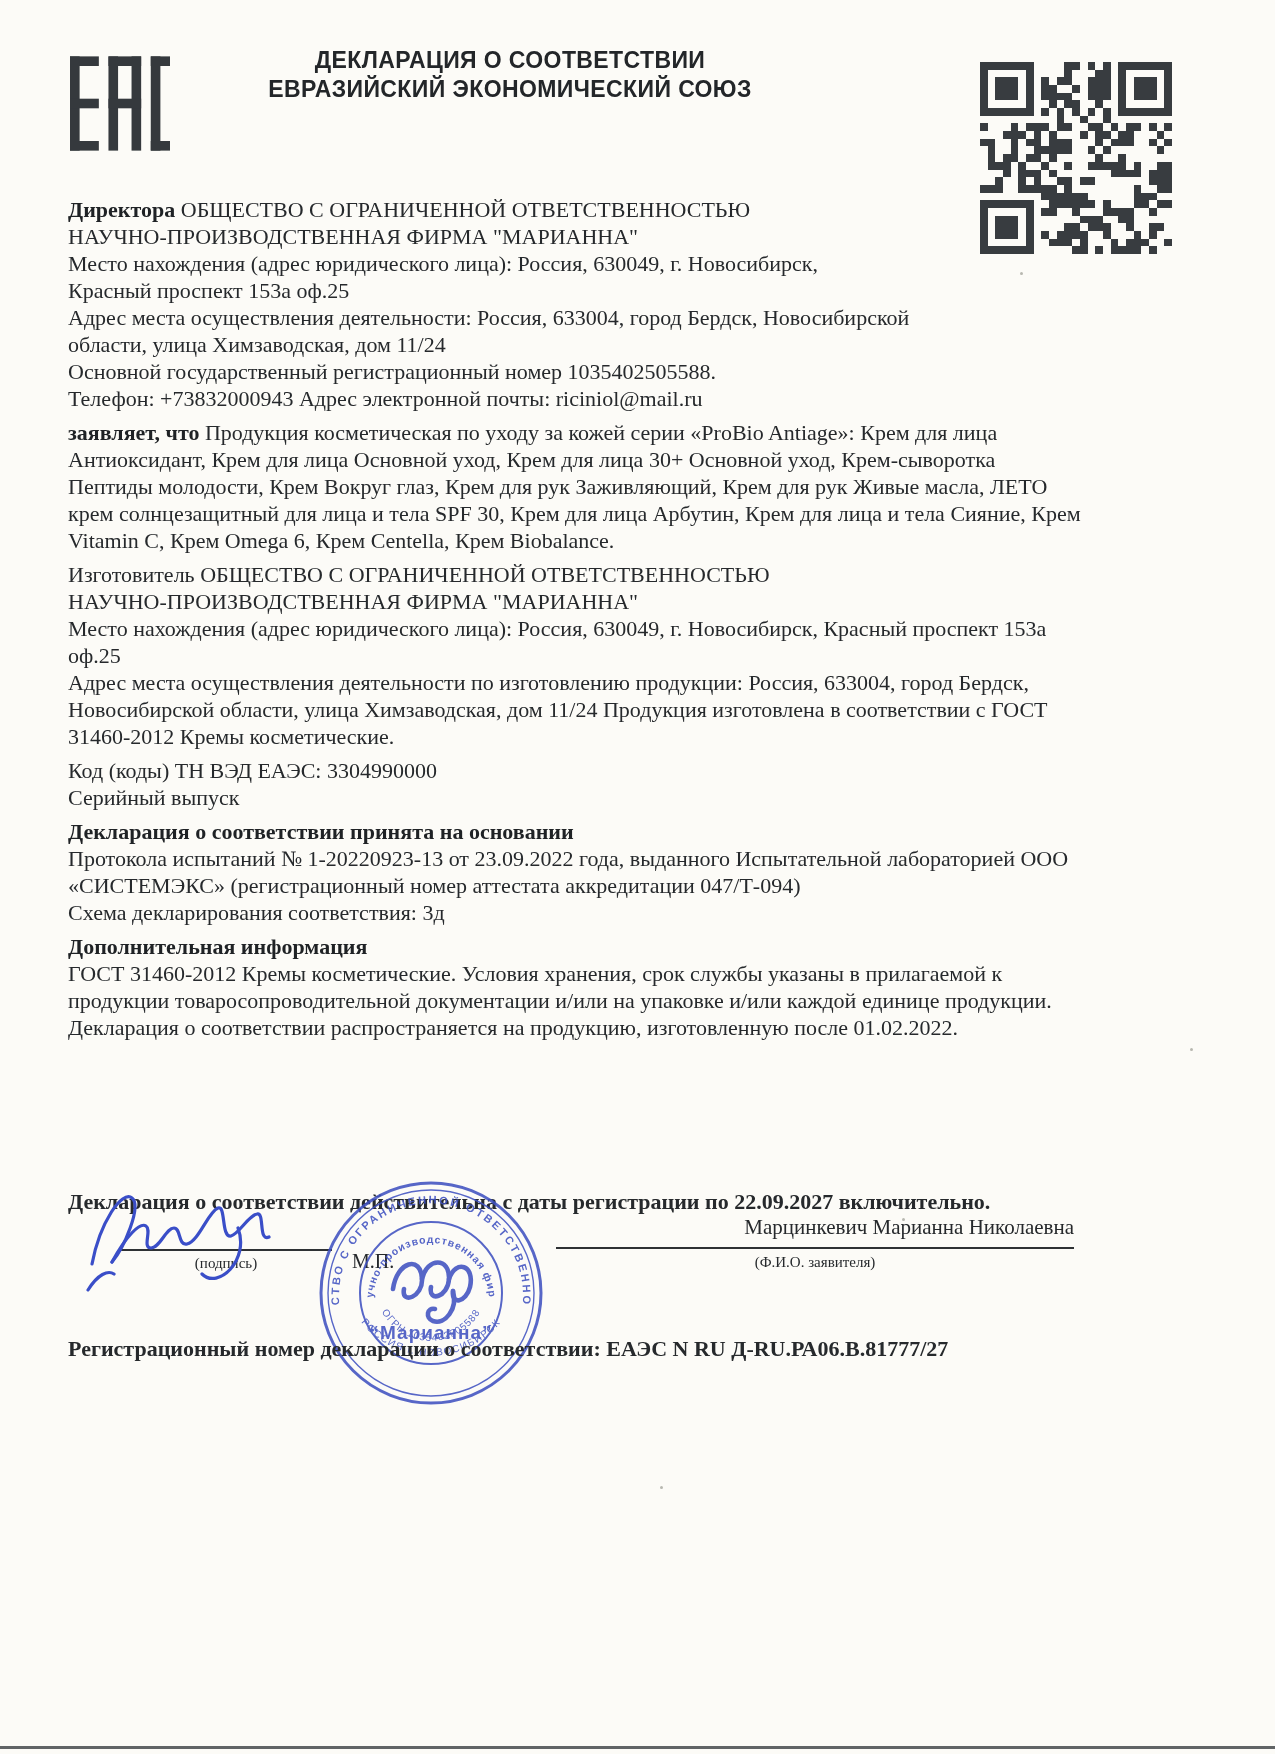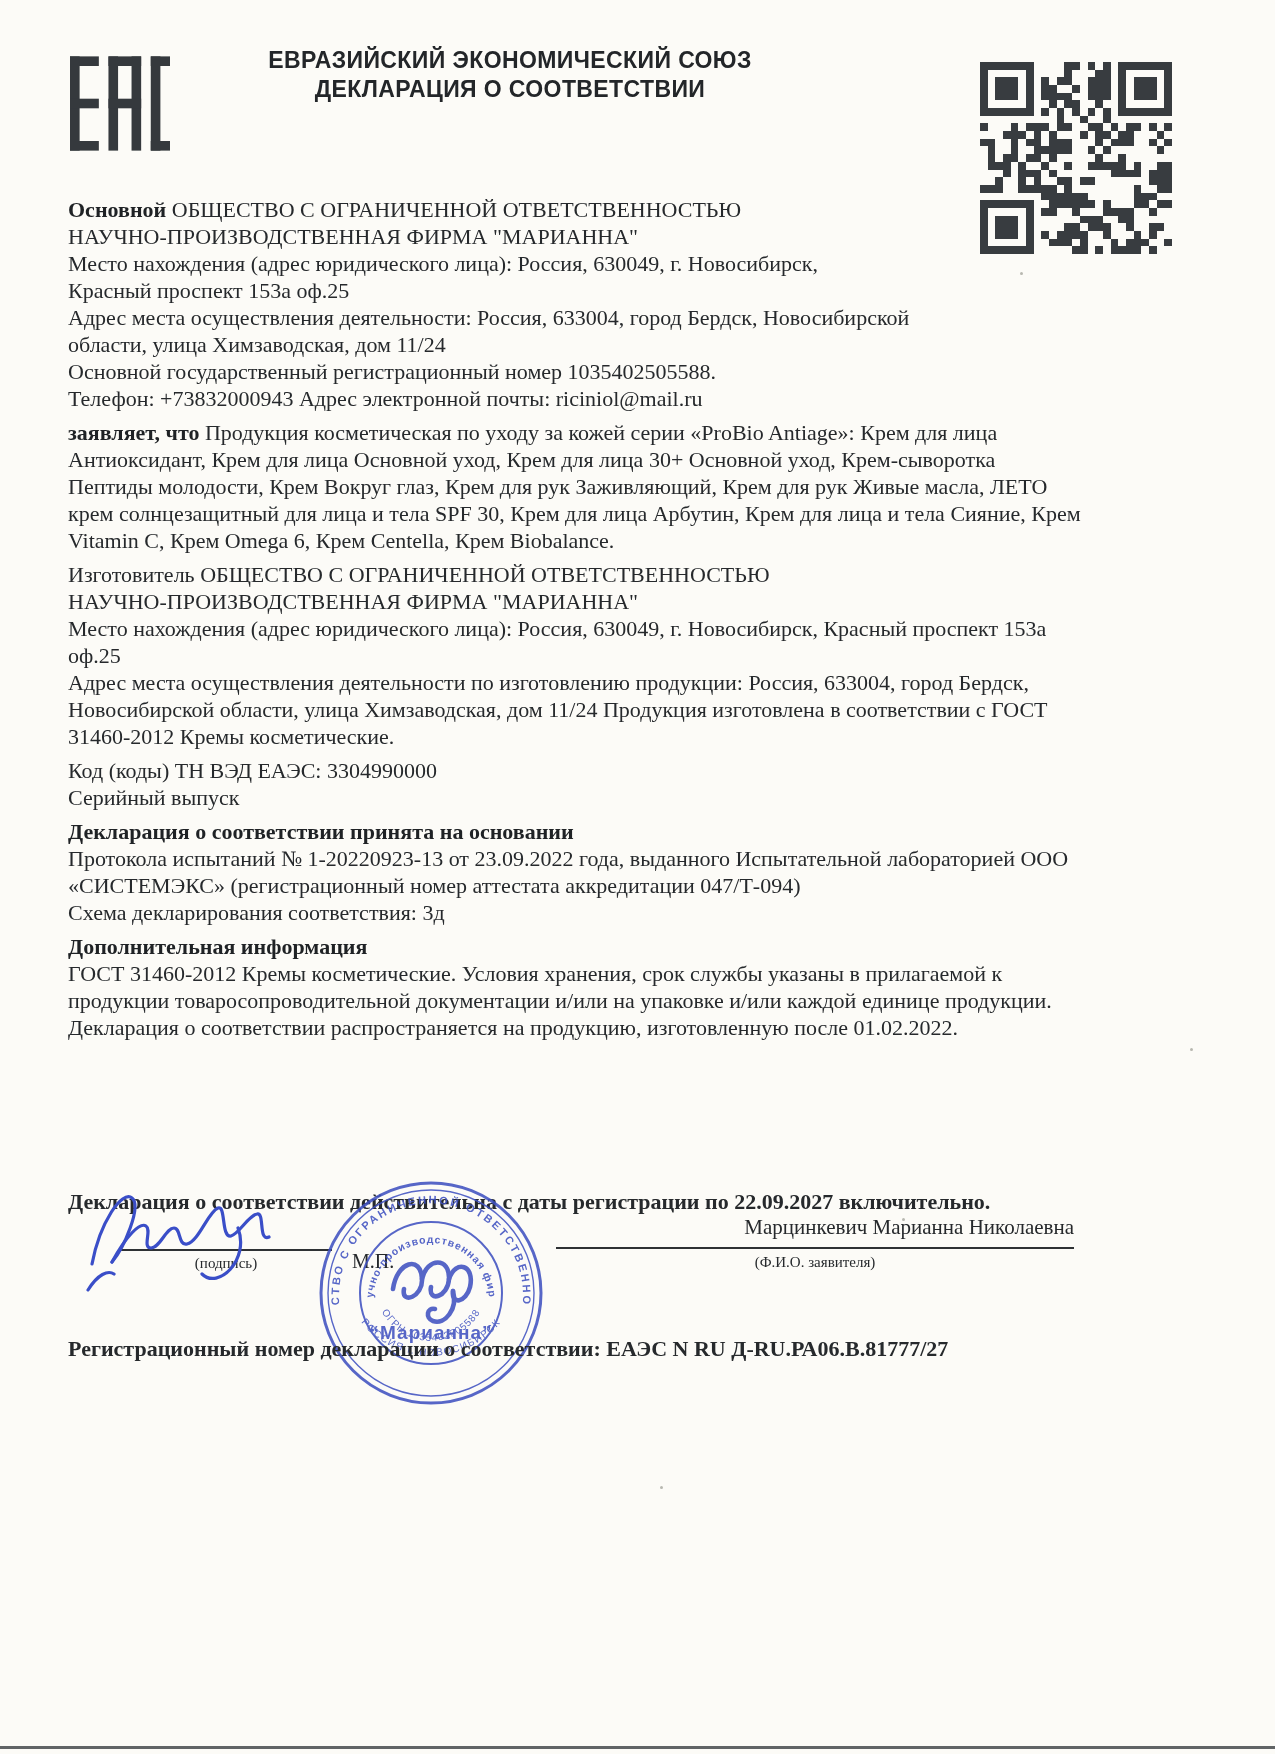--- a/index.html
+++ b/index.html
@@ -42,22 +42,22 @@
         <rect x="64" y="0" width="10" height="98"></rect>
       <rect x="40" y="0" width="34" height="10"></rect>
         <rect x="40" y="44" width="34" height="10"></rect>
       <rect x="84" y="0" width="10" height="98"></rect>
         <rect x="84" y="0" width="20" height="10"></rect>
       <rect x="84" y="88" width="20" height="10"></rect>
     </g>
   </svg>
 
   <div class="title-block">
+    <div>ДЕКЛАРАЦИЯ О СООТВЕТСТВИИ</div>
     <div>ЕВРАЗИЙСКИЙ ЭКОНОМИЧЕСКИЙ СОЮЗ</div>
-    <div>ДЕКЛАРАЦИЯ О СООТВЕТСТВИИ</div>
   </div>
 
   <div class="qr">
     <svg id="qr-svg" width="192" height="192" viewBox="0 0 25 25" shape-rendering="crispEdges" aria-hidden="true">
         <g fill="#383c40">
           <rect x="11" y="0" width="1" height="1"></rect>
           <rect x="12" y="0" width="1" height="1"></rect>
           <rect x="14" y="0" width="1" height="1"></rect>
           <rect x="16" y="0" width="1" height="1"></rect>
           <rect x="11" y="1" width="1" height="1"></rect>
@@ -272,21 +272,21 @@
           <rect x="19" y="1" width="5" height="5" fill="#fcfbf7"></rect>
           <rect x="20" y="2" width="3" height="3"></rect>
           <rect x="0" y="18" width="7" height="7"></rect>
           <rect x="1" y="19" width="5" height="5" fill="#fcfbf7"></rect>
           <rect x="2" y="20" width="3" height="3"></rect>
         </g>
       </svg>
   </div>
 
   <div class="doc-body">
-      <p class="para"><b>Основной </b>ОБЩЕСТВО С ОГРАНИЧЕННОЙ ОТВЕТСТВЕННОСТЬЮ
+      <p class="para"><b>Директора </b>ОБЩЕСТВО С ОГРАНИЧЕННОЙ ОТВЕТСТВЕННОСТЬЮ
 НАУЧНО-ПРОИЗВОДСТВЕННАЯ ФИРМА "МАРИАННА"
 Место нахождения (адрес юридического лица): Россия, 630049, г. Новосибирск,
 Красный проспект 153а оф.25
 Адрес места осуществления деятельности: Россия, 633004, город Бердск, Новосибирской
 области, улица Химзаводская, дом 11/24
 Основной государственный регистрационный номер 1035402505588.
 Телефон: +73832000943 Адрес электронной почты: riciniol@mail.ru</p>
       <p class="para"><b>заявляет, что </b>Продукция косметическая по уходу за кожей серии «ProBio Antiage»: Крем для лица
 Антиоксидант, Крем для лица Основной уход, Крем для лица 30+ Основной уход, Крем-сыворотка
 Пептиды молодости, Крем Вокруг глаз, Крем для рук Заживляющий, Крем для рук Живые масла, ЛЕТО

